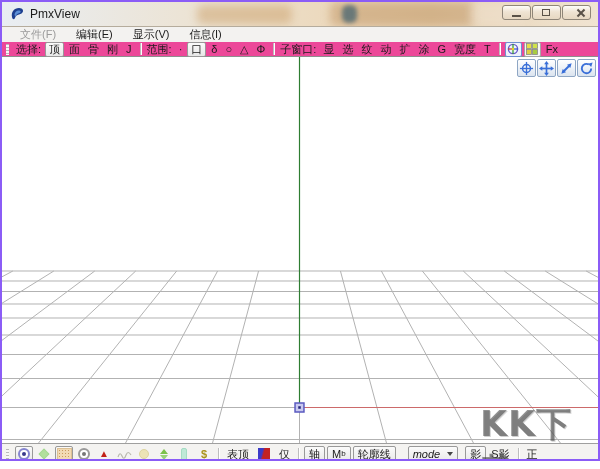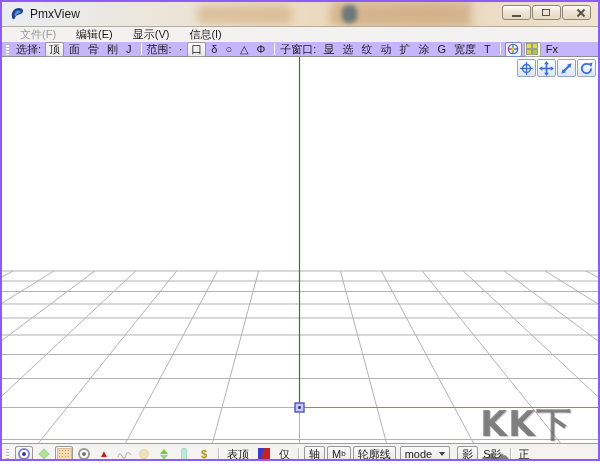--- a/index.html
+++ b/index.html
@@ -25,21 +25,21 @@
   .glyph-close::before,.glyph-close::after{content:"";position:absolute;left:4px;top:0;width:2px;height:10px;background:#5a5248;}
   .glyph-close::before{transform:rotate(45deg);}
   .glyph-close::after{transform:rotate(-45deg);}
 
   
   .menubar{height:15px;display:flex;align-items:flex-end;background:#f3f2f0;padding-left:8px;font-size:11px;}
   .menu-item{padding:0 10px;color:#1b1b1b;}
   .menu-item.disabled{color:#9b9b9b;}
 
   
-  .toolbar{height:15px;box-sizing:border-box;display:flex;align-items:center;background:#c4b5fd;
+  .toolbar{height:15px;box-sizing:border-box;display:flex;align-items:center;background:#ec4899;
     border-bottom:1px solid #8e8e8e;font-size:11px;color:#1b1b1b;padding-left:2px;white-space:nowrap;}
   .grip{width:3px;height:11px;margin:0 5px 0 2px;
     background:repeating-linear-gradient(#b9b9b9 0 1px,#f7f7f7 1px 3px);}
   .tlabel{margin:0 3px 0 2px;}
   .tbtn{border:1px solid #999;border-radius:2px;background:linear-gradient(#fbfbfb,#e7e7e7);
     padding:0 3px;height:13px;line-height:12px;margin:0 1px;display:inline-block;}
   .titem{padding:0 4px;}
   .sep{width:1px;height:12px;background:#bdbdbd;box-shadow:1px 0 0 #fff;margin:0 4px;flex:none;}
   .view-icon-btn{width:17px;height:15px;box-sizing:border-box;border:1px solid #6f8fd2;border-radius:2px;
     display:flex;align-items:center;justify-content:center;background:#eef3fb;margin:0 1px;}
@@ -277,21 +277,21 @@
     <span class="titem">表顶</span>
     <div class="swatch"></div>
     <span class="titem">仅</span>
     <div class="sep"></div>
     <span class="bbtn">轴</span>
     <span class="bbtn">
         <span>M</span>
         <span class="mb-sub">b</span>
       </span>
     <span class="bbtn">轮廓线</span>
-    <span class="bbtn" style="margin-left:3px;">
+    <span class="bbtn" style="margin-left:11px;font-style:italic;">
       <span>mode</span>
       <span class="caret"></span>
     </span>
     <span class="bbtn" style="margin-left:6px;">影</span>
     <span class="titem">S影</span>
     <div class="sep"></div>
     <span class="titem">正</span>
   </div>
 
   <div class="strip"></div>

